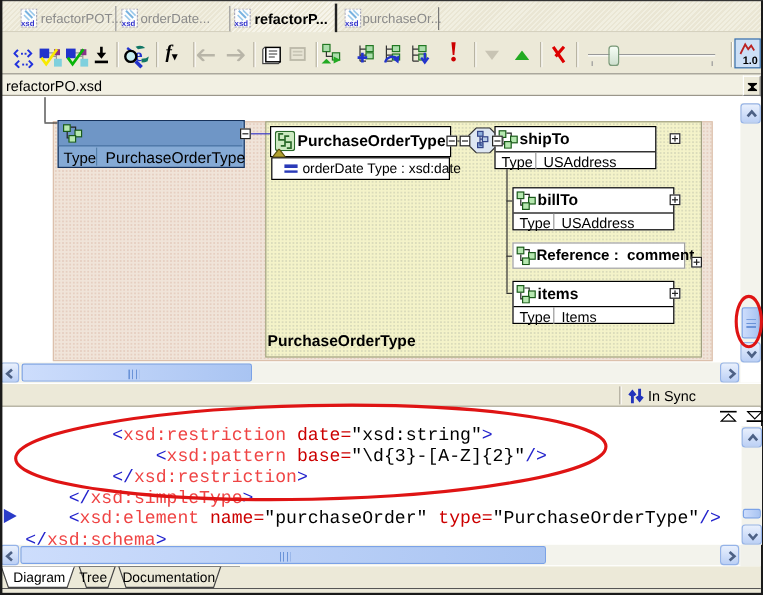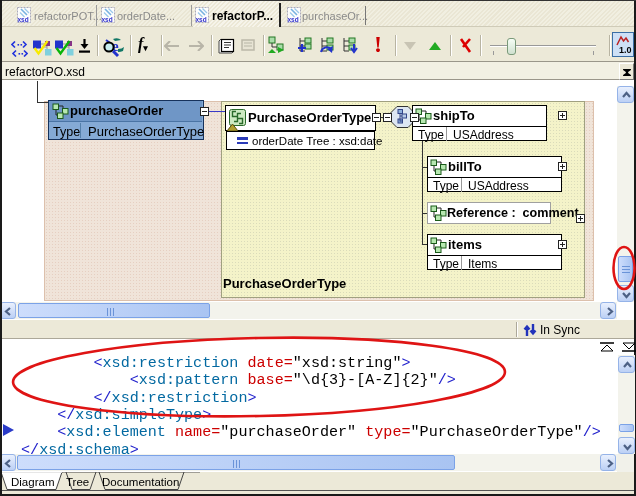--- a/index.html
+++ b/index.html
@@ -1,21 +1,21 @@
 <!DOCTYPE html>
 <html><head><meta charset="utf-8">
 <style>
 *{margin:0;padding:0;box-sizing:border-box;}
 html,body{width:636px;height:496px;overflow:hidden;}
 body{font-family:"Liberation Sans",sans-serif;font-size:11px;background:#fff;position:relative;}
 .abs{position:absolute;white-space:nowrap;}
 .hatch{background:#ece8d8;background-image:repeating-linear-gradient(135deg,#f1efe1 0 1.5px,#eae6d4 1.5px 3px);}
 .beige{background:#ece9d8;}
 .sep{width:1px;background:#b8b4a2;box-shadow:1px 0 0 #fff;}
-.cb{color:#2222cc;}.cp{color:#0369a1;text-align:center;}.cr{color:#cc0000;}
+.cb{color:#2222cc;}.cp{color:#ef4444;text-align:center;}.cr{color:#cc0000;}
 .xpbtn{background:linear-gradient(180deg,#e9f0fd,#bcd0f5);border:1px solid #95b3e8;border-radius:3px;}
 .xpthumb{background:linear-gradient(90deg,#cdddfc,#a9c4f2);border:1px solid #7ba2e7;border-radius:2px;position:relative;}
 .grip-h{position:absolute;left:3px;top:9px;width:8px;height:9px;background:repeating-linear-gradient(180deg,#6a93d8 0 1px,transparent 1px 3px);}
 .grip-v{position:absolute;left:88px;top:4px;width:9px;height:8px;background:repeating-linear-gradient(90deg,#6a93d8 0 1px,transparent 1px 3px);}
 </style></head>
 <body>
 
 <div class="abs" style="left:0;top:0;width:636px;height:1px;background:#333;z-index:40;"></div>
 <div class="abs" style="left:634px;top:0;width:2px;height:496px;background:#1a1a1a"></div>
 <div class="abs" style="left:0;top:0;width:2px;height:496px;background:#1a1a1a;z-index:40;"></div>
@@ -201,21 +201,20 @@
 <div class="abs" style="left:422px;top:132px;width:5px;height:1px;background:#333;"></div>
 <div class="abs" style="left:422px;top:163px;width:5px;height:1px;background:#333;"></div>
 <div class="abs" style="left:48px;top:19px;width:156px;height:40px;border:1.5px solid #16325c;background:#85aad5;">
  <div class="abs" style="left:0;top:0;width:153px;height:21px;background:#6f96c6;border-bottom:1px solid #4a74a4;">
   <div class="abs" style="left:3px;top:2px;"><svg width="17" height="16" viewBox="0 0 17 16">
             <path d="M4 7 v5 h3 M7 3 h4 v3" fill="none" stroke="#222" stroke-width="1"></path>
             <rect x="1" y="1" width="5.5" height="5.5" fill="#b6e8b0" stroke="#1a5a1a"></rect>
             <rect x="10.5" y="5.5" width="5.5" height="5.5" fill="#b6e8b0" stroke="#1a5a1a"></rect>
             <rect x="5.5" y="10" width="5.5" height="5.5" fill="#b6e8b0" stroke="#1a5a1a"></rect>
           </svg></div>
-  <div class="abs" style="left:21px;top:2px;font-size:13px;font-weight:bold;color:#000;">purchaseOrder</div>
  </div>
  <div class="abs" style="left:4px;top:24px;font-size:12.5px;">Type</div>
  <div class="abs" style="left:31px;top:22px;width:1px;height:15px;background:#5580ab;"></div>
  <div class="abs" style="left:39px;top:23px;font-size:13px;">PurchaseOrderType</div>
 </div>
 <div class="abs" style="left:200px;top:26px;width:9px;height:9px;background:#fff;border:1px solid #222;z-index:5;">
       <div class="abs" style="left:1px;top:3px;width:5px;height:1px;background:#222;"></div>
     </div>
 <div class="abs" style="left:225px;top:24px;width:151px;height:26px;border:1.5px solid #000;background:#fff;">
  <svg class="abs" style="left:3px;top:3px;" width="17" height="17" viewBox="0 0 17 17">
@@ -223,21 +222,21 @@
         <path d="M7 2.5 h-3.5 v5 h5 v5 h-3.5 M10 14.5 h3.5 v-5 h-5 v-5 h3.5" fill="none" stroke="#2a6a2a" stroke-width="1.4"></path>
       </svg>
  <div class="abs" style="left:22px;top:4px;font-size:13px;font-weight:bold;">PurchaseOrderType</div>
 </div>
 <svg class="abs" style="left:227px;top:43px;z-index:6;" width="11" height="7" viewBox="0 0 11 7">
       <path d="M0 7 L5.5 0 L11 7 Z" fill="#b0a030" stroke="#5a5010"></path>
     </svg>
 <div class="abs" style="left:226px;top:50px;width:149px;height:19px;border:1.2px solid #000;background:#fff;">
  <div class="abs" style="left:10px;top:5px;width:11px;height:2.5px;background:#2a3ab8;"></div>
  <div class="abs" style="left:10px;top:9.5px;width:11px;height:2.5px;background:#2a3ab8;"></div>
- <div class="abs" style="left:25px;top:3px;font-size:11.5px;">orderDate Tree : xsd:date</div>
+ <div class="abs" style="left:25px;top:3px;font-size:11.5px;">orderDate Type : xsd:date</div>
 </div>
 <div class="abs" style="left:372px;top:32px;width:9px;height:9px;background:#fff;border:1px solid #222;z-index:5;">
       <div class="abs" style="left:1px;top:3px;width:5px;height:1px;background:#222;"></div>
     </div>
 <svg class="abs" style="left:390px;top:25px;" width="25" height="22" viewBox="0 0 25 22">
  <polygon points="7,0.5 18,0.5 24.5,7 24.5,15 18,21.5 7,21.5 0.5,15 0.5,7" fill="#dde6f2" stroke="#333"></polygon>
  <rect x="8" y="3.5" width="4.5" height="4" fill="#8fb0dd" stroke="#334488"></rect>
  <rect x="12" y="8" width="4.5" height="4" fill="#b8cce8" stroke="#334488"></rect>
  <rect x="8" y="13" width="4.5" height="4" fill="#8fb0dd" stroke="#334488"></rect>
  <path d="M10 7.5 v8 M10 10 h2 M10 15 h2" stroke="#334488" fill="none"></path>
@@ -275,21 +274,21 @@
       <div class="abs" style="left:20px;top:2px;font-size:13px;font-weight:bold;">billTo</div>
       <div class="abs" style="left:0;top:20px;width:100%;height:1px;background:#000;"></div>
       <div class="abs" style="left:5px;top:22px;font-size:12px;">Type</div>
       <div class="abs" style="left:33px;top:21px;width:1px;height:14px;background:#999;"></div>
       <div class="abs" style="left:40px;top:22px;font-size:12px;">USAddress</div>
     </div>
 <div class="abs" style="left:558px;top:81px;width:9px;height:9px;background:#fff;border:1px solid #222;z-index:5;">
       <div class="abs" style="left:1px;top:3px;width:5px;height:1px;background:#222;"></div>
       <div class="abs" style="left:3px;top:1px;width:1px;height:5px;background:#222;"></div>
     </div>
-<div class="abs" style="left:427px;top:121px;width:124px;height:22px;border:1px solid #a0a0a0;background:#fff;">
+<div class="abs" style="left:427px;top:121px;width:144px;height:22px;border:1px solid #a0a0a0;background:#fff;">
       <div class="abs" style="left:2px;top:2px;"><svg width="17" height="16" viewBox="0 0 17 16">
           <path d="M4 7 v5 h3 M7 3 h4 v3" fill="none" stroke="#222" stroke-width="1"></path>
           <rect x="1" y="1" width="5.5" height="5.5" fill="#b6e8b0" stroke="#1a5a1a"></rect>
           <rect x="10.5" y="5.5" width="5.5" height="5.5" fill="#b6e8b0" stroke="#1a5a1a"></rect>
           <rect x="5.5" y="10" width="5.5" height="5.5" fill="#b6e8b0" stroke="#1a5a1a"></rect>
         </svg></div>
       <div class="abs" style="left:19px;top:3px;font-size:12.6px;font-weight:bold;">Reference :&nbsp; comment</div>
     </div>
 <div class="abs" style="left:576px;top:133px;width:9px;height:9px;background:#fff;border:1px solid #222;z-index:5;">
       <div class="abs" style="left:1px;top:3px;width:5px;height:1px;background:#222;"></div>

